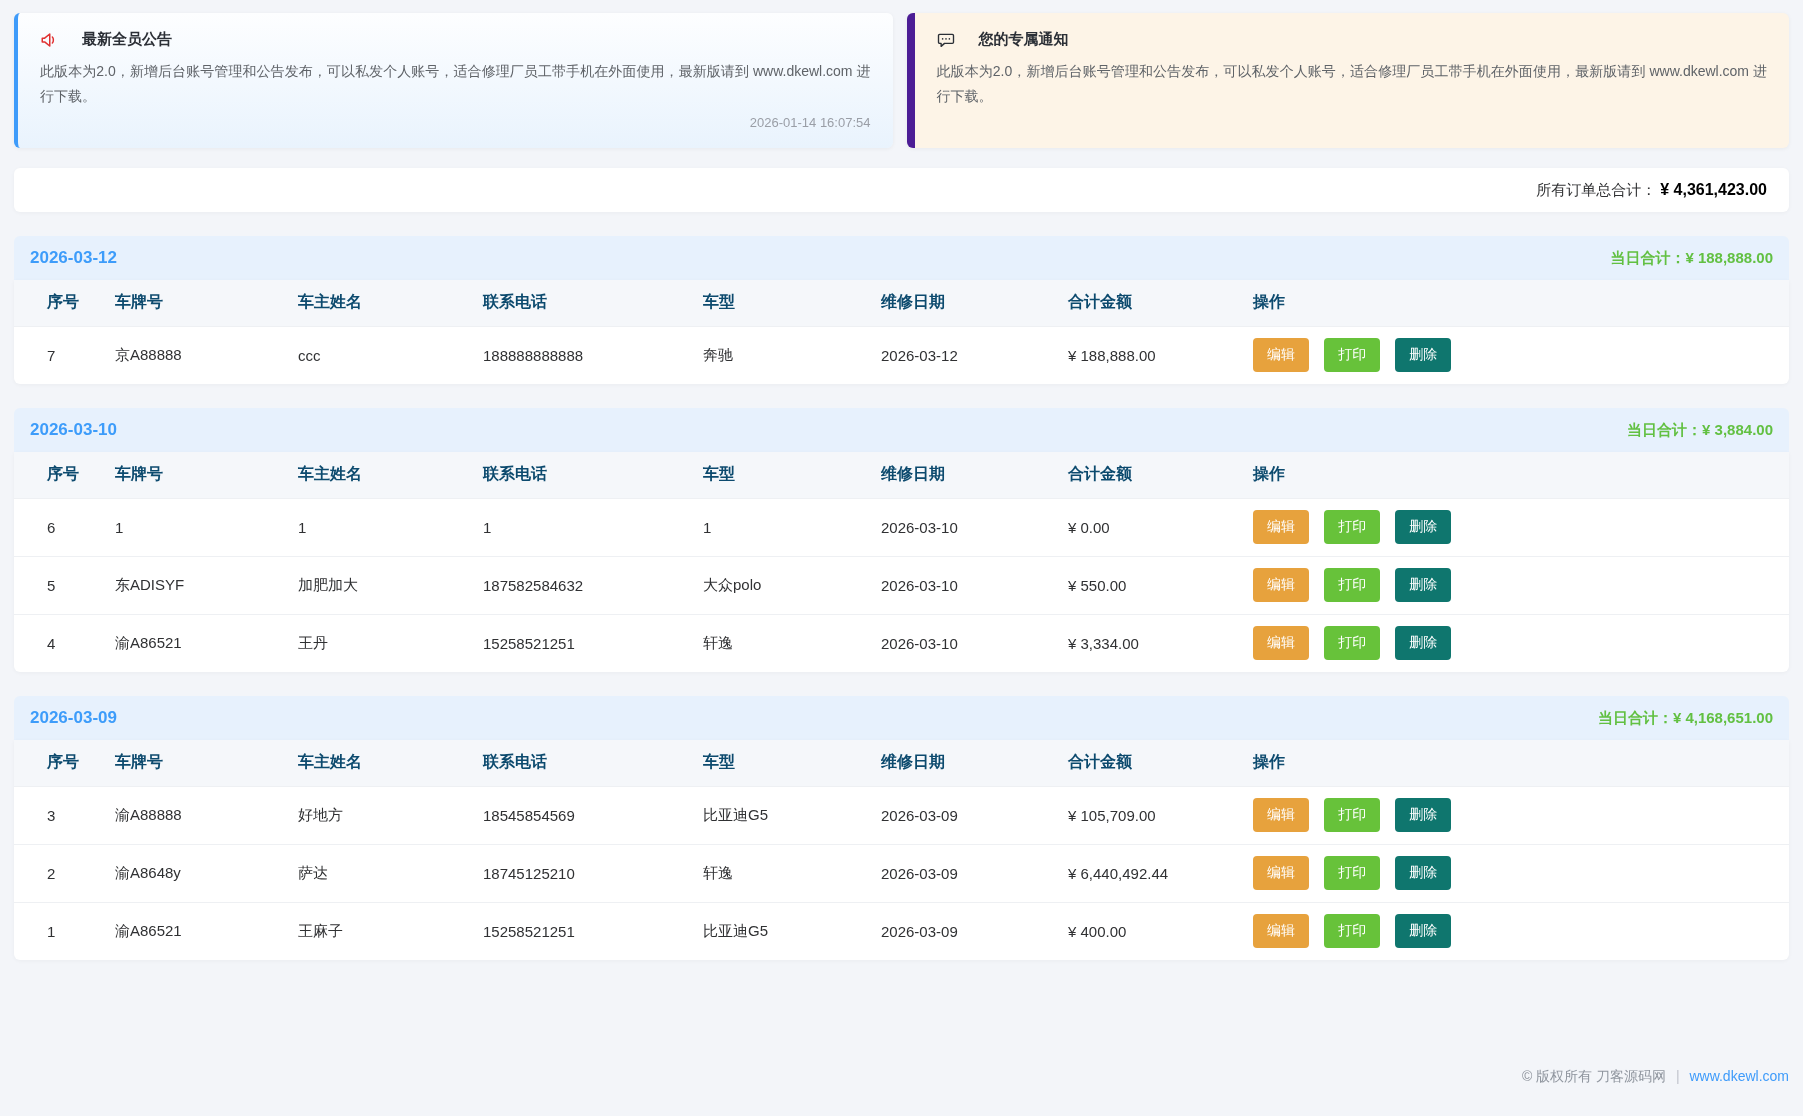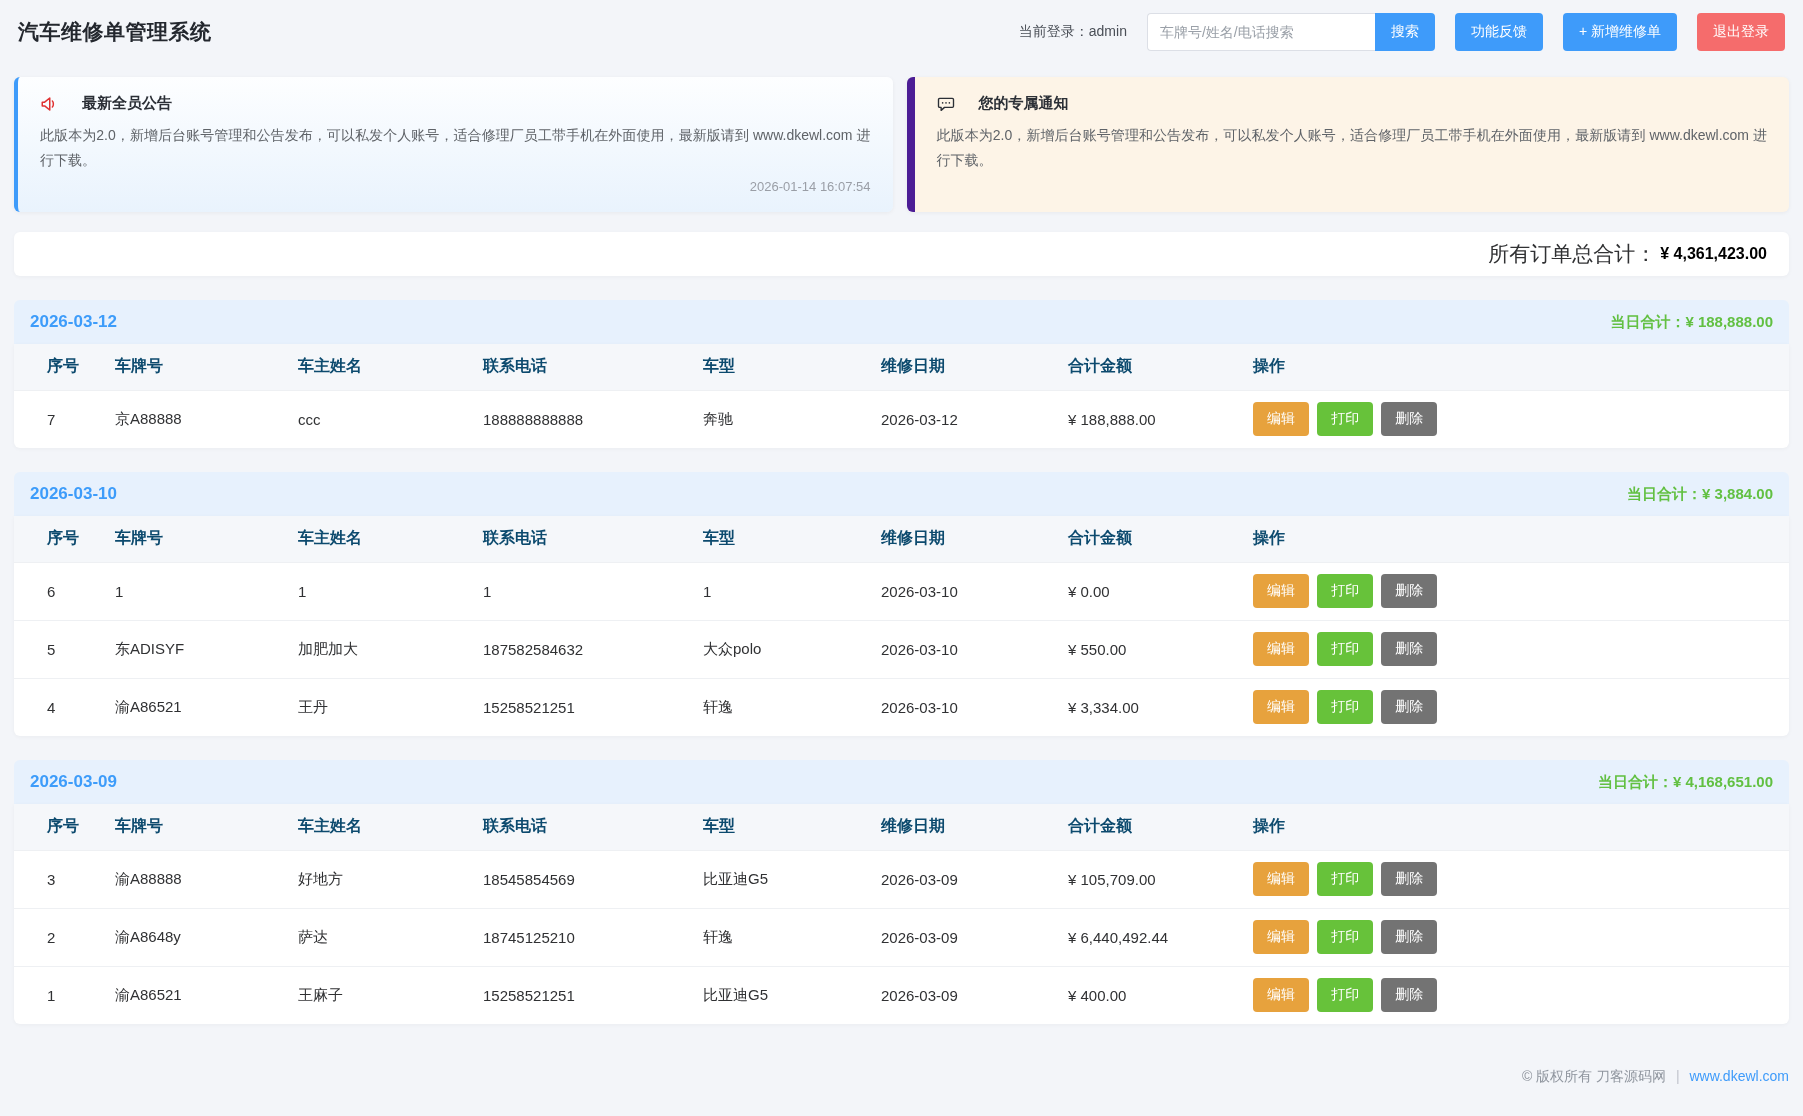--- a/index.html
+++ b/index.html
@@ -44,21 +44,21 @@
   .notice-title svg { flex:0 0 auto; }
   .notice-body { font-size:14px; color:#5f6368; line-height:25px; margin-top:10px; text-align:justify; }
   .notice-time { font-size:13px; color:#9a9ea6; text-align:right; margin-top:6px; }
 
   
   .summary-bar {
     margin-top:20px; background:#fff; border-radius:6px; height:44px;
     display:flex; align-items:center; justify-content:flex-end; padding:0 22px;
     box-shadow:0 1px 4px rgba(0,0,0,.04);
   }
-  .summary-label { font-size:21px; color:#303133;text-align:center; }
+  .summary-label { font-size:15px; color:#303133;text-align:center; }
   .summary-amount { font-size:16px; font-weight:bold; color:#000000; margin-left:4px; }
 
   
   #sections { flex:0 0 auto; }
   .day-section { margin-top:24px; }
   .day-header {
     height:44px; background:#e7f1fd; border-radius:6px 6px 0 0;
     display:flex; align-items:center; justify-content:space-between; padding:0 16px 0 16px;
   }
   .day-date { font-size:17px; font-weight:bold; color:#3d9cfa; }
@@ -66,49 +66,36 @@
   .table-card { background:#fff; border-radius:0 0 6px 6px; overflow:hidden; box-shadow:0 1px 4px rgba(0,0,0,.04); }
   table { width:100%; border-collapse:collapse; table-layout:fixed; }
   col.c1{width:101px} col.c2{width:183px} col.c3{width:185px} col.c4{width:220px}
   col.c5{width:178px} col.c6{width:187px} col.c7{width:185px} col.c8{width:auto}
   thead tr { background:#f5f7fa; }
   th { font-size:16px; font-weight:bold; color:#0c4a6e; text-align:left; height:46px; padding:0; }
   th:first-child, td:first-child { padding-left:33px; }
   td { font-size:15px; color:#303133; height:58px; padding:0; border-top:1px solid #eef0f3; }
   .btn-sm {
     border:none; border-radius:4px; color:#fff; font-size:14px; font-family:inherit;
-    padding:8px 14px; margin-right:4px; cursor:pointer;
+    padding:8px 14px; margin-right:11px; cursor:pointer;
   }
   .btn-sm.edit   { background:#e7a23d; }
   .btn-sm.print  { background:#67c23a; }
-  .btn-sm.delete { background:#737373; }
+  .btn-sm.delete { background:#0f766e; }
 
   
   footer { margin-top:auto; padding:34px 0 30px 0; text-align:right; font-size:14px; color:#8f959e; }
   footer a { color:#3e9bfa; text-decoration:none; }
   footer .sep { margin:0 6px; color:#c0c4cc; }
 </style>
 </head>
 <body>
 
 <div class="page">
 
-  <header class="topbar">
-    <h1 class="app-title">汽车维修单管理系统</h1>
-    <div class="topbar-right">
-      <span class="login-info"><span>当前登录：</span><span>admin</span></span>
-      <span class="search-group">
-        <input type="text" placeholder="车牌号/姓名/电话搜索" style="">
-        <button class="btn blue attached">搜索</button>
-      </span>
-      <button class="btn blue">功能反馈</button>
-      <button class="btn blue">+ 新增维修单</button>
-      <button class="btn red">退出登录</button>
-    </div>
-  </header>
 
   <div class="notices">
     <div class="notice notice-blue">
       <div class="notice-title">
         <svg width="18" height="18" viewBox="0 0 24 24">
           <path d="M3 9.5v5h3.2L13 20V4L6.2 9.5H3z" fill="none" stroke="#e03131" stroke-width="2" stroke-linejoin="round"></path>
           <path d="M16.5 8c1.8 1.6 1.8 6.4 0 8" fill="none" stroke="#e03131" stroke-width="2" stroke-linecap="round"></path>
         </svg>
         <span>最新全员公告</span>
       </div>

